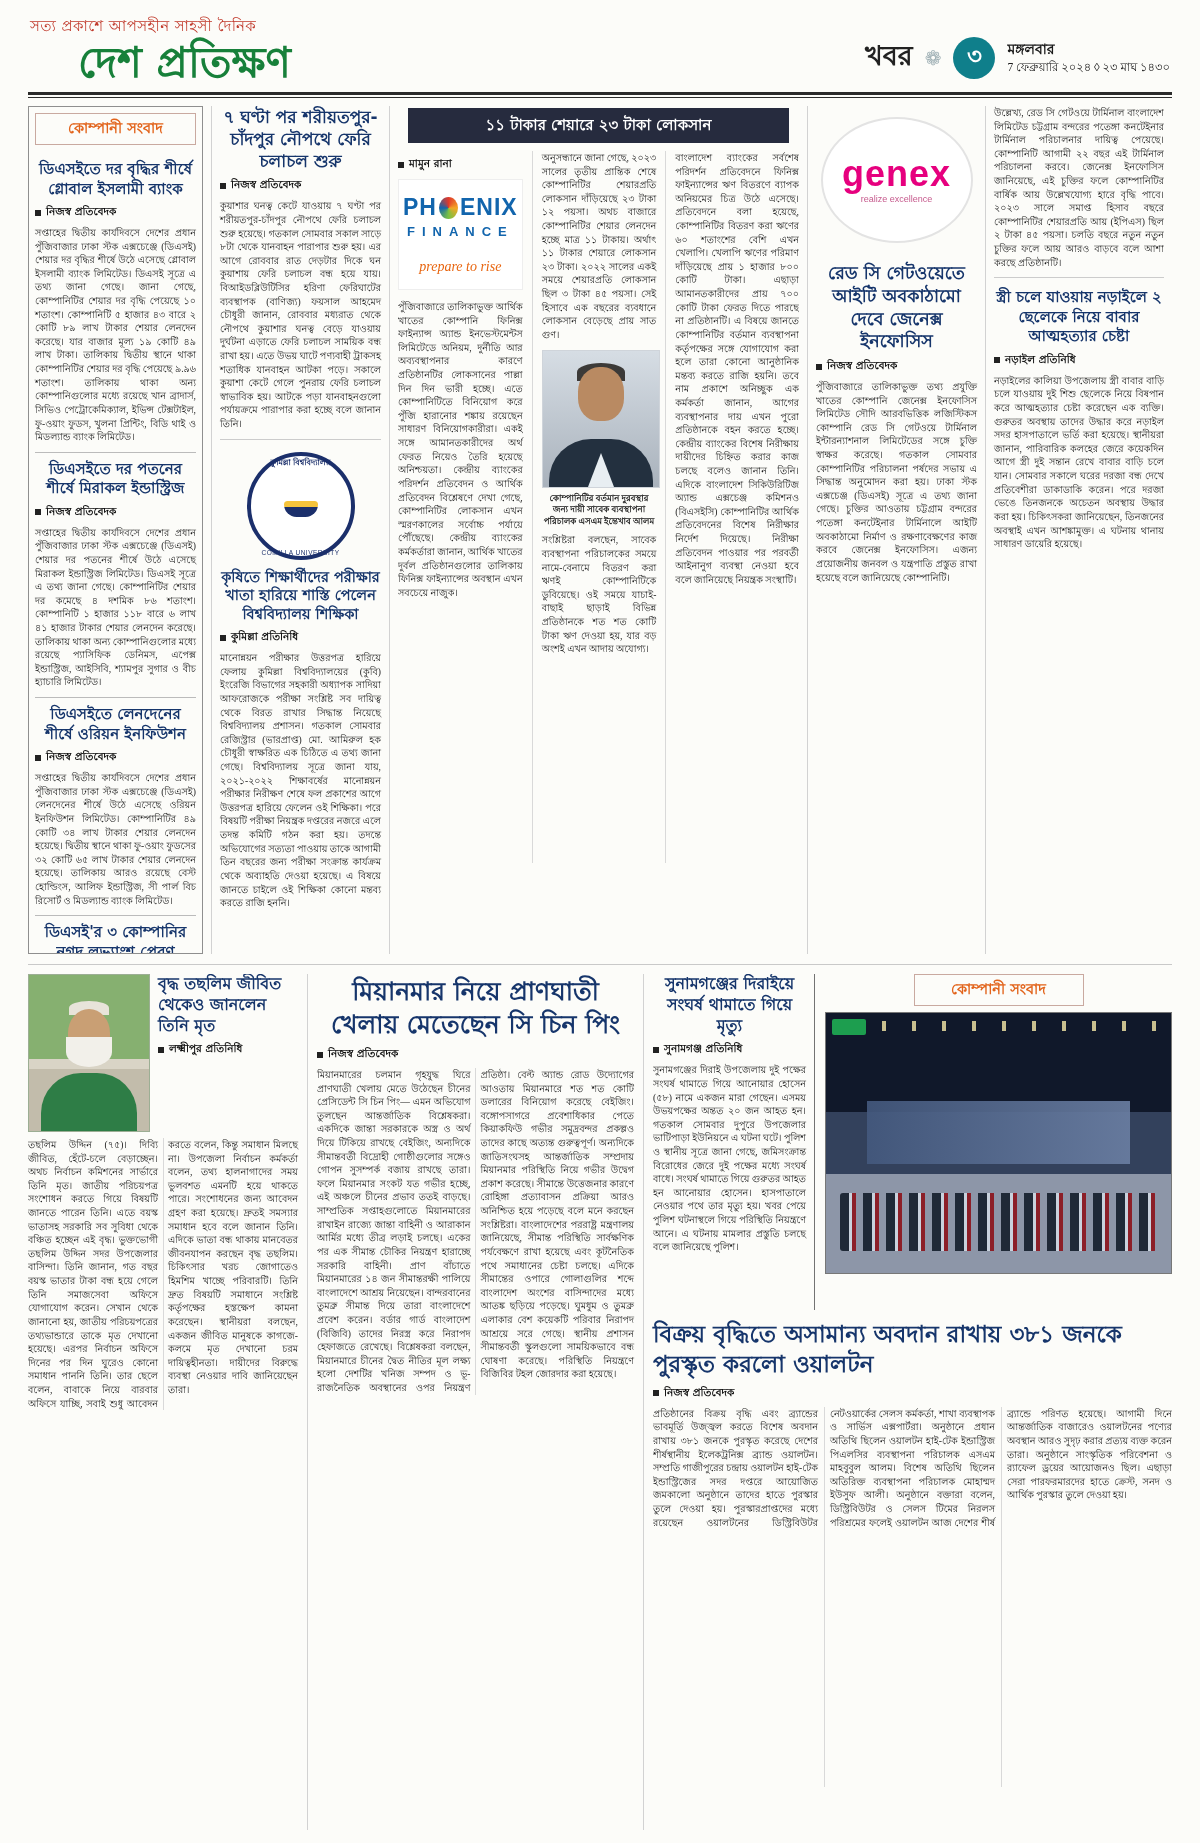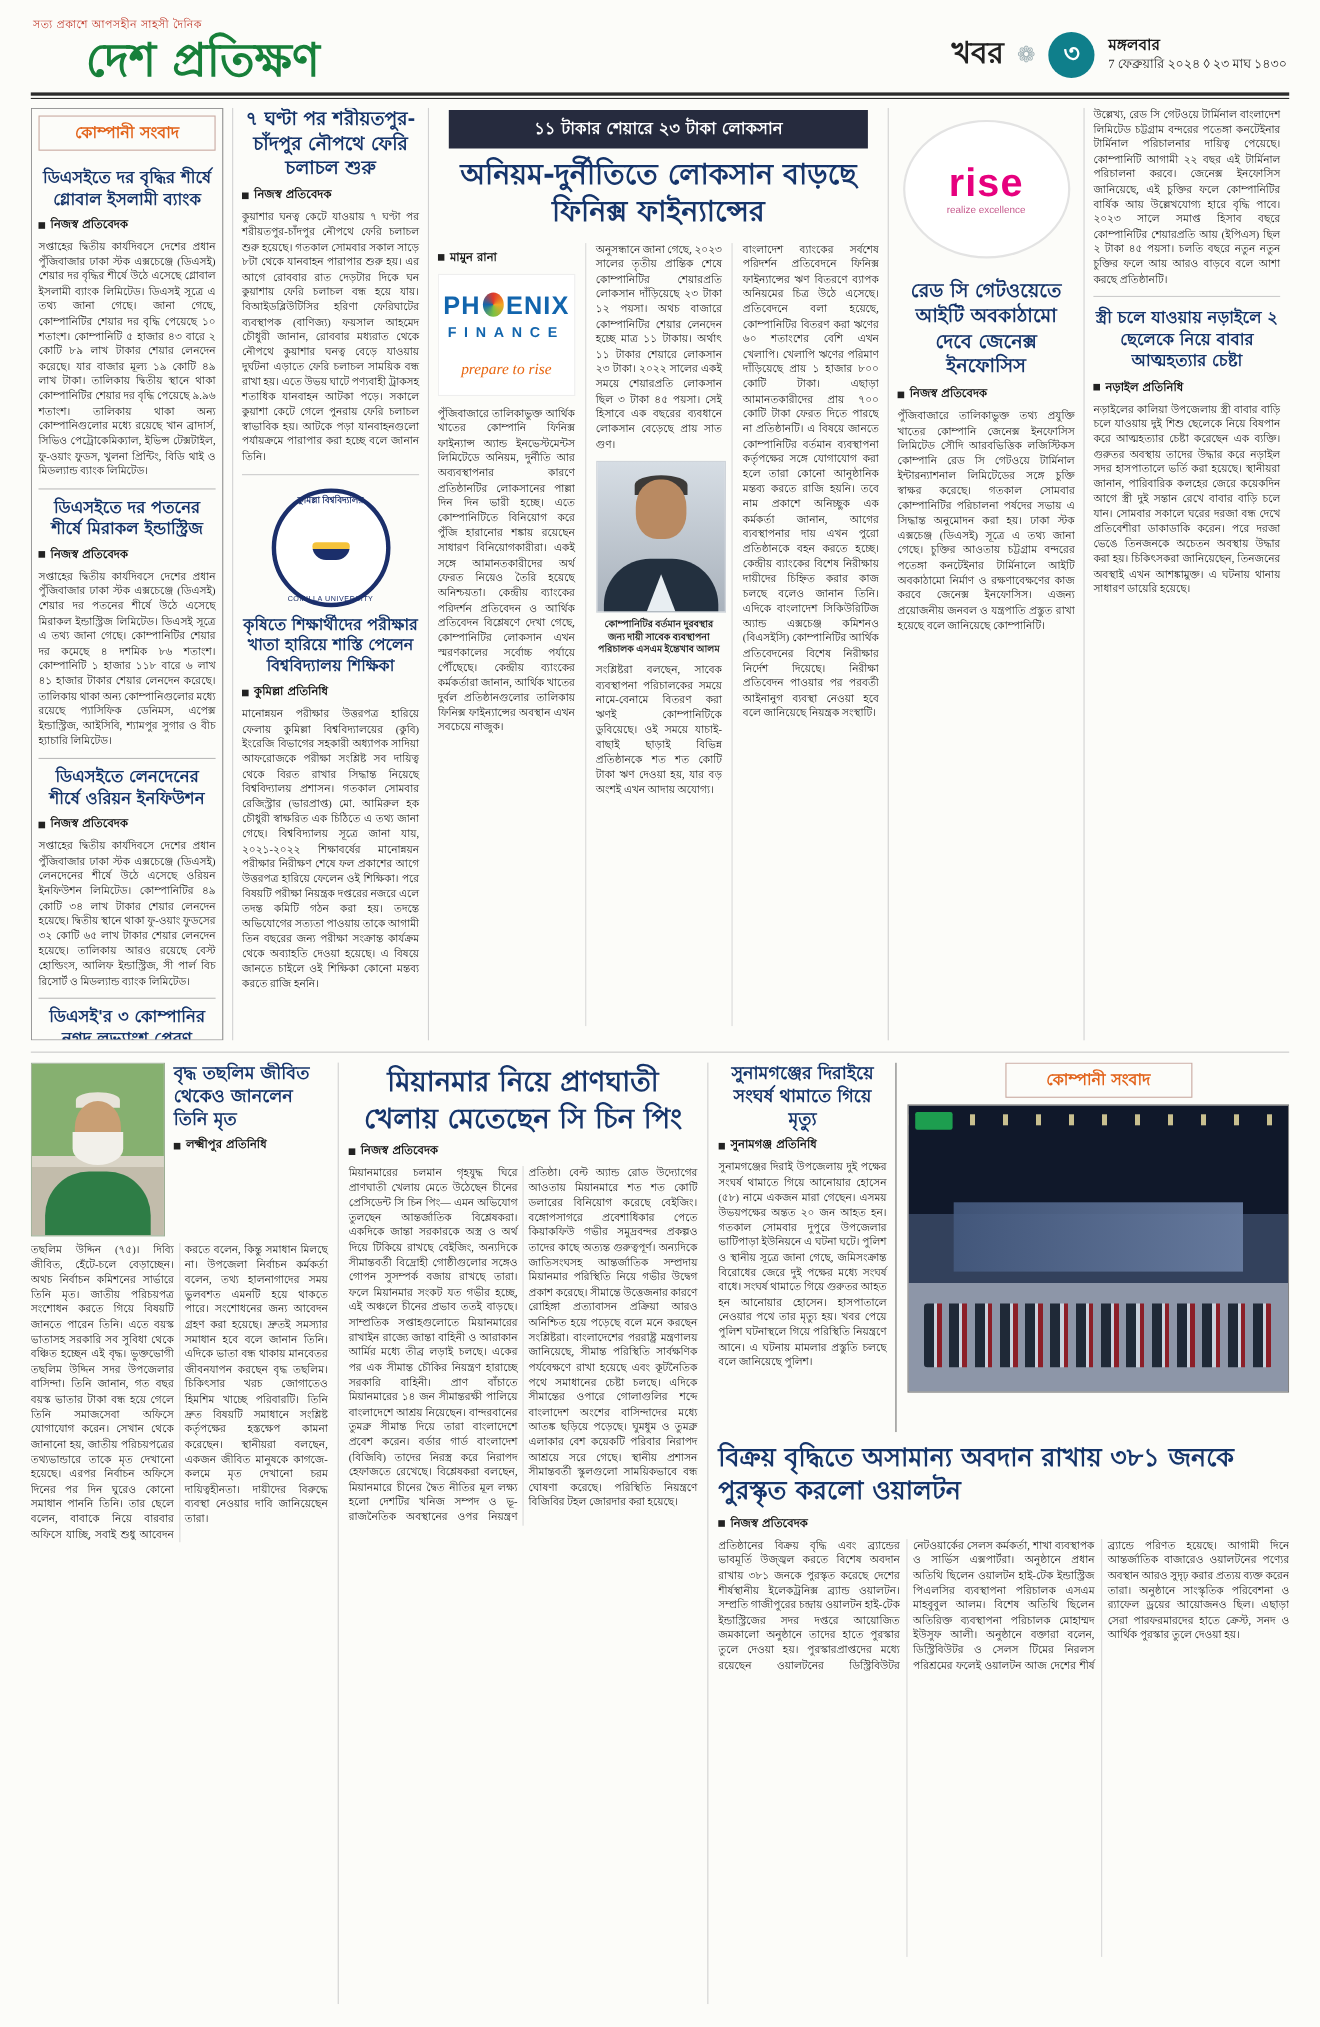--- a/index.html
+++ b/index.html
@@ -2,21 +2,21 @@
 <html><head>
 <meta charset="utf-8">
 <style>
   * { margin:0; padding:0; box-sizing:border-box; }
   html,body { background:#e9e9e6; }
   .page { width:1200px; height:1843px; margin:0 auto; background:#fcfcf9; color:#1a1a1a;
           font-family:"Liberation Serif","DejaVu Serif",serif; padding:8px 28px 14px; overflow:hidden; }
 
   
   .header { display:flex; justify-content:space-between; align-items:flex-end; padding:6px 2px 8px; }
-  .brand .tagline { font-size:10px; color:#c0392b; letter-spacing:.4px; margin-bottom:3px; font-family:"DejaVu Sans",sans-serif; }
+  .brand .tagline { font-size:15px; color:#c0392b; letter-spacing:.4px; margin-bottom:3px; font-family:"DejaVu Sans",sans-serif; }
   .brand .title { font-size:42px; font-weight:bold; color:#17803a; line-height:1; font-family:"DejaVu Sans",sans-serif;margin-left:48px; }
   .header-right { display:flex; align-items:center; gap:12px; padding-bottom:4px; }
   .section-label { font-size:27px; font-weight:bold; color:#222; font-family:"DejaVu Sans",sans-serif; }
   .ornament { color:#9fb0b5; font-size:20px; }
   .page-circle { width:42px; height:42px; border-radius:50%; background:#0f7f8b; color:#fff; font-size:23px;
                  font-weight:bold; display:flex; align-items:center; justify-content:center; font-family:"DejaVu Sans",sans-serif; }
   .dateline { font-size:11.5px; line-height:1.45; }
   .dateline .day { font-weight:bold; font-size:14px; display:block; font-family:"DejaVu Sans",sans-serif; }
   .header-rule { border-top:3px solid #2b2b2b; border-bottom:1px solid #2b2b2b; height:6px; margin-bottom:8px; }
 
@@ -200,21 +200,20 @@
         <div class="byline">
             <span class="sq"></span>
             <span>কুমিল্লা প্রতিনিধি</span>
           </div>
         <p class="body-text">মানোন্নয়ন পরীক্ষার উত্তরপত্র হারিয়ে ফেলায় কুমিল্লা বিশ্ববিদ্যালয়ের (কুবি) ইংরেজি বিভাগের সহকারী অধ্যাপক সাদিয়া আফরোজকে পরীক্ষা সংশ্লিষ্ট সব দায়িত্ব থেকে বিরত রাখার সিদ্ধান্ত নিয়েছে বিশ্ববিদ্যালয় প্রশাসন। গতকাল সোমবার রেজিস্ট্রার (ভারপ্রাপ্ত) মো. আমিরুল হক চৌধুরী স্বাক্ষরিত এক চিঠিতে এ তথ্য জানা গেছে। বিশ্ববিদ্যালয় সূত্রে জানা যায়, ২০২১-২০২২ শিক্ষাবর্ষের মানোন্নয়ন পরীক্ষার নিরীক্ষণ শেষে ফল প্রকাশের আগে উত্তরপত্র হারিয়ে ফেলেন ওই শিক্ষিকা। পরে বিষয়টি পরীক্ষা নিয়ন্ত্রক দপ্তরের নজরে এলে তদন্ত কমিটি গঠন করা হয়। তদন্তে অভিযোগের সত্যতা পাওয়ায় তাকে আগামী তিন বছরের জন্য পরীক্ষা সংক্রান্ত কার্যক্রম থেকে অব্যাহতি দেওয়া হয়েছে। এ বিষয়ে জানতে চাইলে ওই শিক্ষিকা কোনো মন্তব্য করতে রাজি হননি।</p>
       </div>
     </div>
 
     <div class="tcol">
       <div class="kicker">১১ টাকার শেয়ারে ২৩ টাকা লোকসান</div>
-      <h1 class="hl main-hl">অনিয়ম-দুর্নীতিতে লোকসান বাড়ছে ফিনিক্স ফাইন্যান্সের</h1>
       <div class="phx-grid">
 
         <div class="pcol">
           <div class="byline">
               <span class="sq"></span>
               <span>মামুন রানা</span>
             </div>
           <div class="phx-logo">
             <div class="phx-word">
               <span>PH</span>
@@ -241,21 +240,21 @@
 
         <div class="pcol">
           <p class="body-text">বাংলাদেশ ব্যাংকের সর্বশেষ পরিদর্শন প্রতিবেদনে ফিনিক্স ফাইন্যান্সের ঋণ বিতরণে ব্যাপক অনিয়মের চিত্র উঠে এসেছে। প্রতিবেদনে বলা হয়েছে, কোম্পানিটির বিতরণ করা ঋণের ৬০ শতাংশের বেশি এখন খেলাপি। খেলাপি ঋণের পরিমাণ দাঁড়িয়েছে প্রায় ১ হাজার ৮০০ কোটি টাকা। এছাড়া আমানতকারীদের প্রায় ৭০০ কোটি টাকা ফেরত দিতে পারছে না প্রতিষ্ঠানটি। এ বিষয়ে জানতে কোম্পানিটির বর্তমান ব্যবস্থাপনা কর্তৃপক্ষের সঙ্গে যোগাযোগ করা হলে তারা কোনো আনুষ্ঠানিক মন্তব্য করতে রাজি হয়নি। তবে নাম প্রকাশে অনিচ্ছুক এক কর্মকর্তা জানান, আগের ব্যবস্থাপনার দায় এখন পুরো প্রতিষ্ঠানকে বহন করতে হচ্ছে। কেন্দ্রীয় ব্যাংকের বিশেষ নিরীক্ষায় দায়ীদের চিহ্নিত করার কাজ চলছে বলেও জানান তিনি। এদিকে বাংলাদেশ সিকিউরিটিজ অ্যান্ড এক্সচেঞ্জ কমিশনও (বিএসইসি) কোম্পানিটির আর্থিক প্রতিবেদনের বিশেষ নিরীক্ষার নির্দেশ দিয়েছে। নিরীক্ষা প্রতিবেদন পাওয়ার পর পরবর্তী আইনানুগ ব্যবস্থা নেওয়া হবে বলে জানিয়েছে নিয়ন্ত্রক সংস্থাটি।</p>
         </div>
       </div>
     </div>
 
     <div class="tcol">
       <div class="genex-box">
         <div class="genex-circle">
-          <div class="genex-word">rise</div>
+          <div class="genex-word">genex</div>
           <div class="genex-tag">realize excellence</div>
         </div>
       </div>
       <h2 class="hl genex-hl">রেড সি গেটওয়েতে আইটি অবকাঠামো দেবে জেনেক্স ইনফোসিস</h2>
       <div class="byline">
           <span class="sq"></span>
           <span>নিজস্ব প্রতিবেদক</span>
         </div>
       <p class="body-text">পুঁজিবাজারে তালিকাভুক্ত তথ্য প্রযুক্তি খাতের কোম্পানি জেনেক্স ইনফোসিস লিমিটেড সৌদি আরবভিত্তিক লজিস্টিকস কোম্পানি রেড সি গেটওয়ে টার্মিনাল ইন্টারন্যাশনাল লিমিটেডের সঙ্গে চুক্তি স্বাক্ষর করেছে। গতকাল সোমবার কোম্পানিটির পরিচালনা পর্ষদের সভায় এ সিদ্ধান্ত অনুমোদন করা হয়। ঢাকা স্টক এক্সচেঞ্জ (ডিএসই) সূত্রে এ তথ্য জানা গেছে। চুক্তির আওতায় চট্টগ্রাম বন্দরের পতেঙ্গা কনটেইনার টার্মিনালে আইটি অবকাঠামো নির্মাণ ও রক্ষণাবেক্ষণের কাজ করবে জেনেক্স ইনফোসিস। এজন্য প্রয়োজনীয় জনবল ও যন্ত্রপাতি প্রস্তুত রাখা হয়েছে বলে জানিয়েছে কোম্পানিটি।</p>
     </div>

